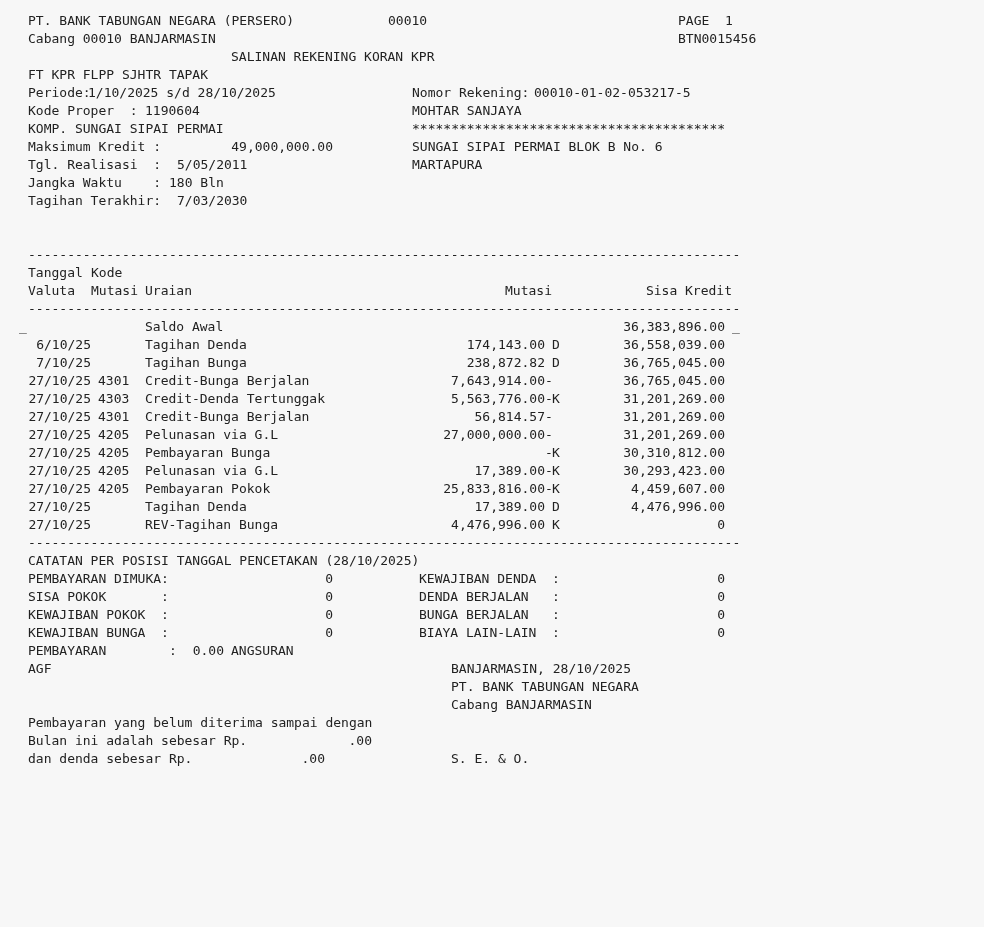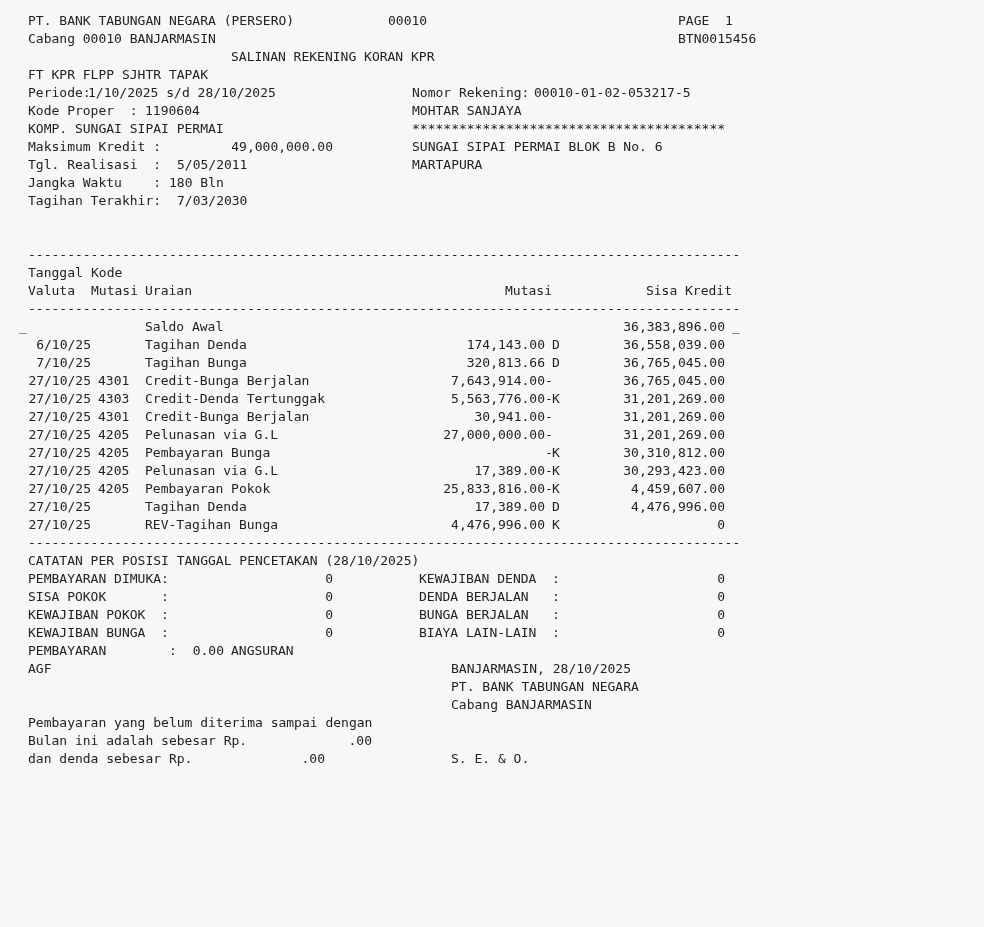--- a/index.html
+++ b/index.html
@@ -97,21 +97,21 @@
     <span class="t" style="left:145px">Tagihan Denda</span>
     <span class="t r" style="left:330px;width:215px">174,143.00</span>
     <span class="t" style="left:545px"></span>
     <span class="t" style="left:552px">D</span>
     <span class="t r" style="left:580px;width:145px">36,558,039.00</span>
   </div>
   <div class="line" style="top:354px">
     <span class="t r" style="left:28px;width:63px">7/10/25</span>
     <span class="t" style="left:98px"></span>
     <span class="t" style="left:145px">Tagihan Bunga</span>
-    <span class="t r" style="left:330px;width:215px">320,813.66</span>
+    <span class="t r" style="left:330px;width:215px">238,872.82</span>
     <span class="t" style="left:545px"></span>
     <span class="t" style="left:552px">D</span>
     <span class="t r" style="left:580px;width:145px">36,765,045.00</span>
   </div>
   <div class="line" style="top:372px">
     <span class="t r" style="left:28px;width:63px">27/10/25</span>
     <span class="t" style="left:98px">4301</span>
     <span class="t" style="left:145px">Credit-Bunga Berjalan</span>
     <span class="t r" style="left:330px;width:215px">7,643,914.00</span>
     <span class="t" style="left:545px">-</span>
@@ -124,21 +124,21 @@
     <span class="t" style="left:145px">Credit-Denda Tertunggak</span>
     <span class="t r" style="left:330px;width:215px">5,563,776.00</span>
     <span class="t" style="left:545px">-</span>
     <span class="t" style="left:552px">K</span>
     <span class="t r" style="left:580px;width:145px">31,201,269.00</span>
   </div>
   <div class="line" style="top:408px">
     <span class="t r" style="left:28px;width:63px">27/10/25</span>
     <span class="t" style="left:98px">4301</span>
     <span class="t" style="left:145px">Credit-Bunga Berjalan</span>
-    <span class="t r" style="left:330px;width:215px">30,941.00</span>
+    <span class="t r" style="left:330px;width:215px">56,814.57</span>
     <span class="t" style="left:545px">-</span>
     <span class="t" style="left:552px"></span>
     <span class="t r" style="left:580px;width:145px">31,201,269.00</span>
   </div>
   <div class="line" style="top:426px">
     <span class="t r" style="left:28px;width:63px">27/10/25</span>
     <span class="t" style="left:98px">4205</span>
     <span class="t" style="left:145px">Pelunasan via G.L</span>
     <span class="t r" style="left:330px;width:215px">27,000,000.00</span>
     <span class="t" style="left:545px">-</span>

